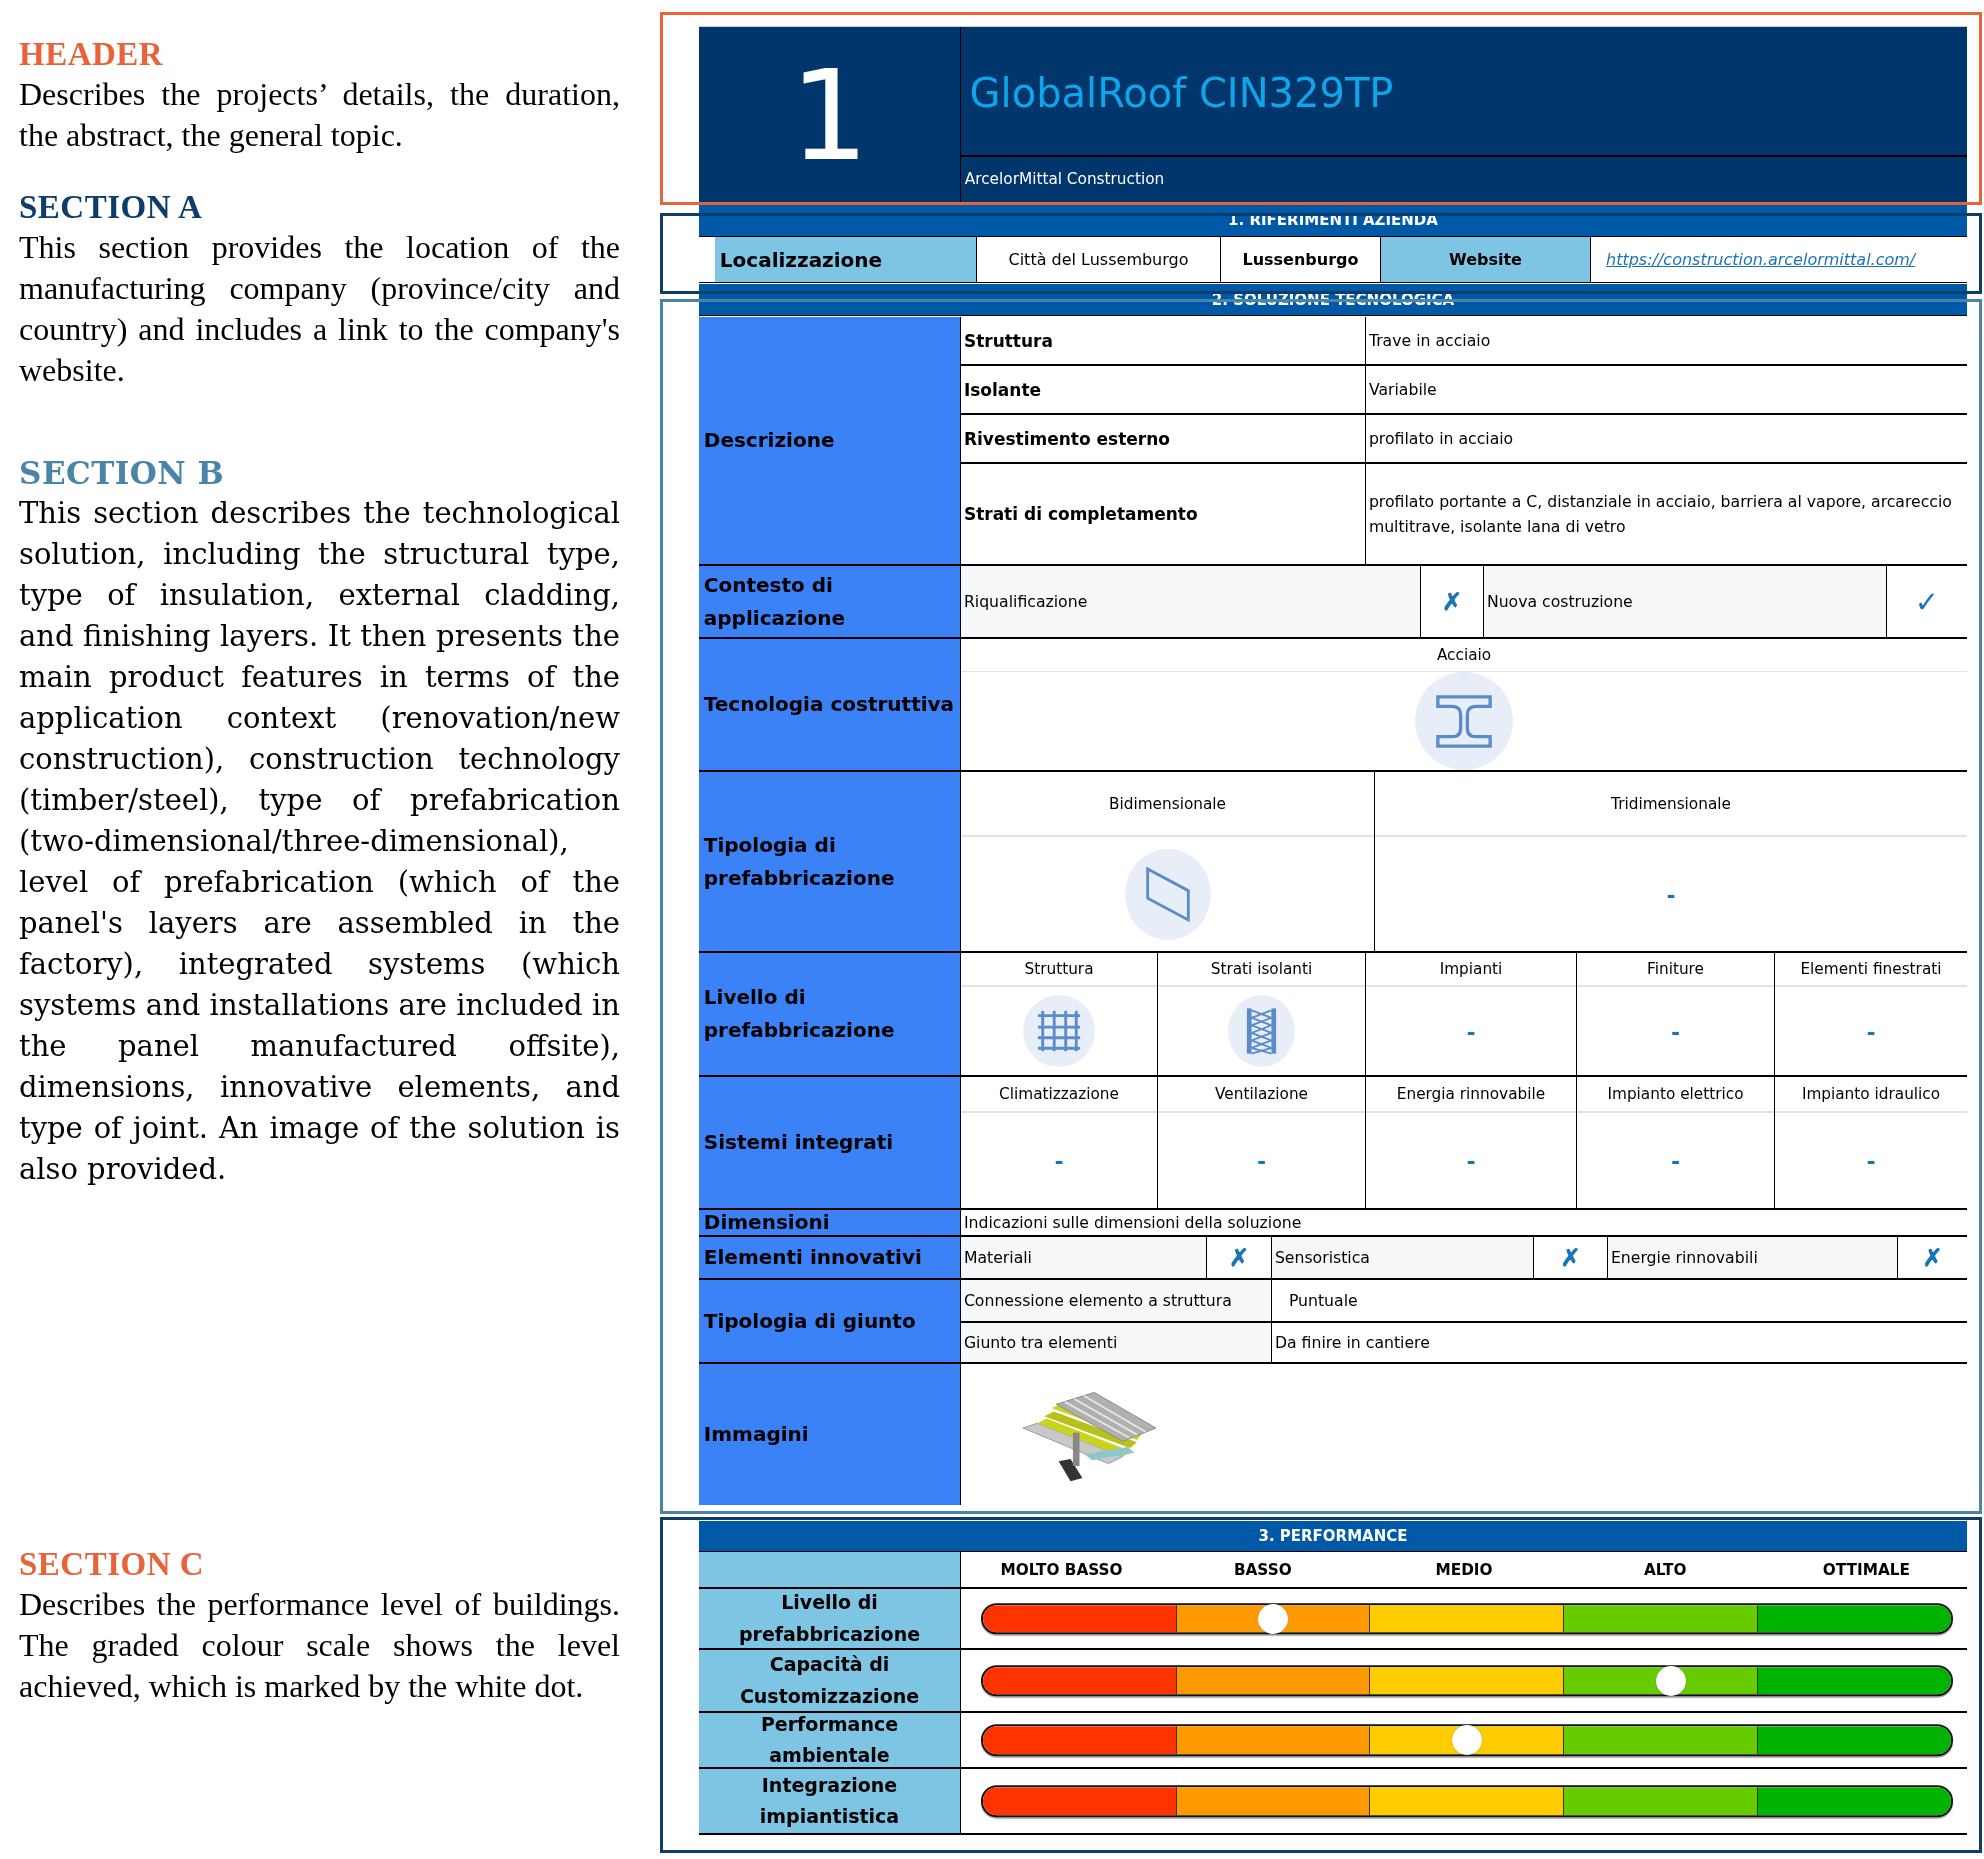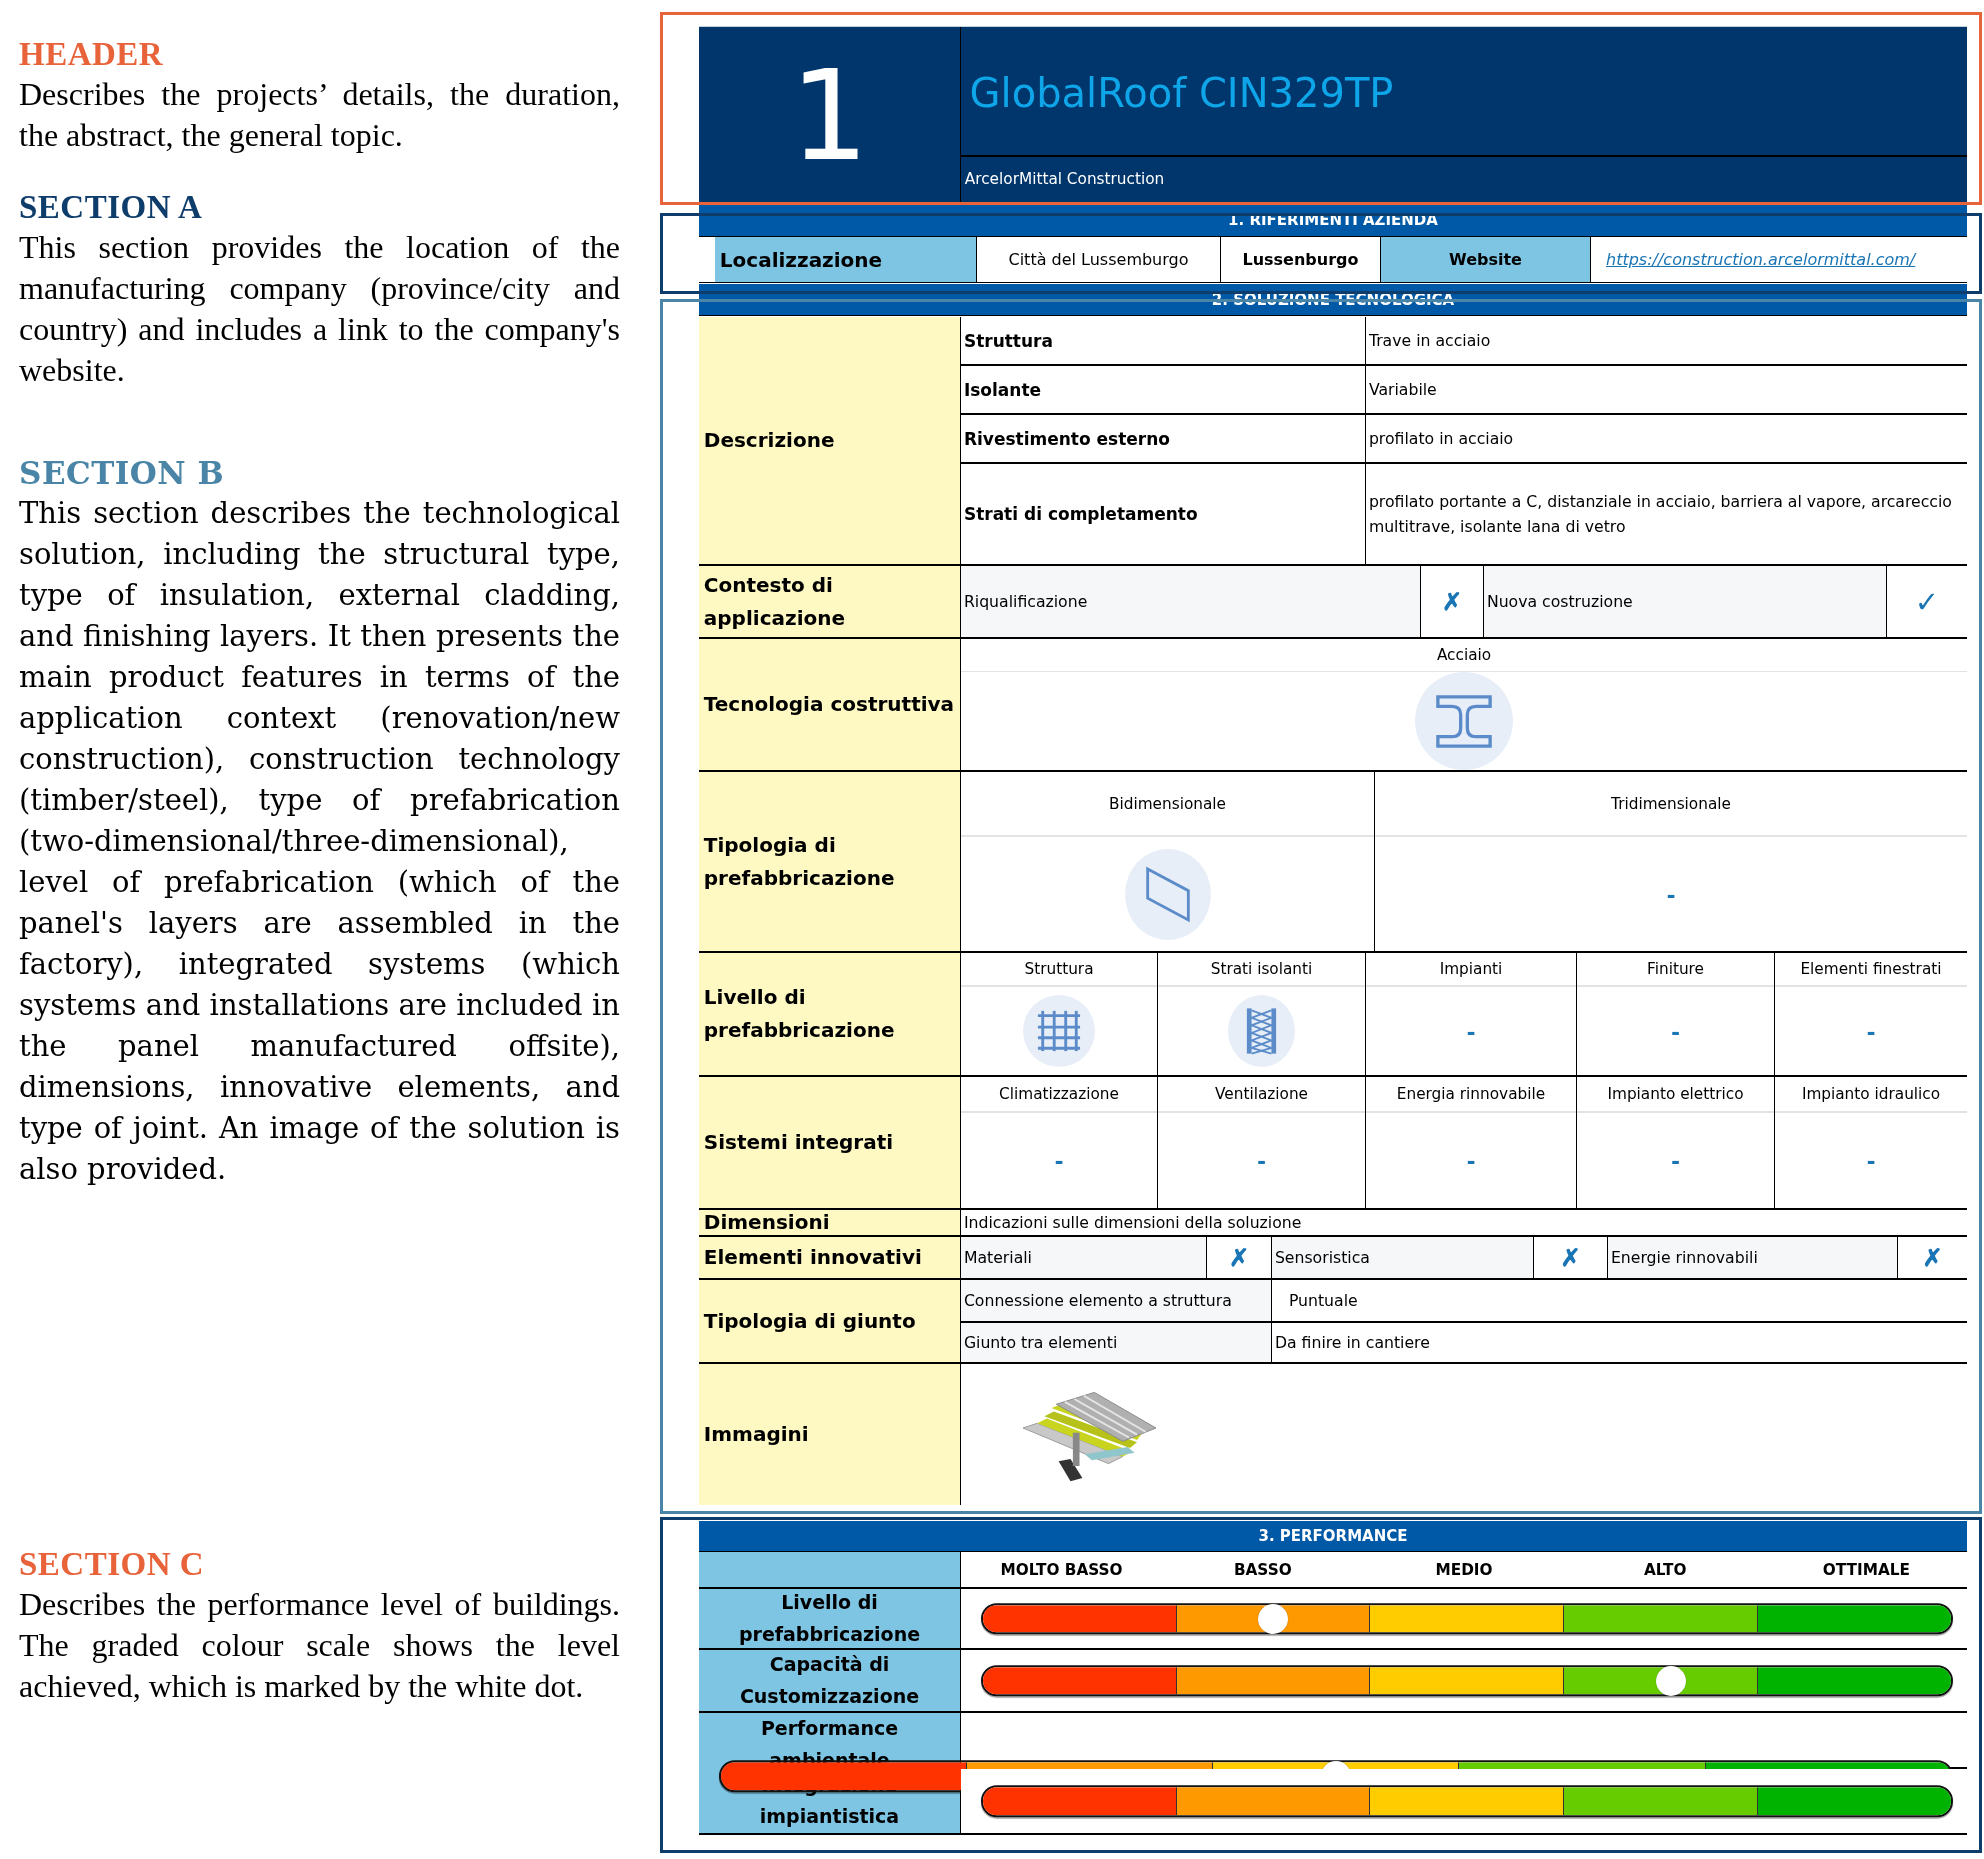--- a/index.html
+++ b/index.html
@@ -44,21 +44,21 @@
   
   #secA-bar { top: 205px; height: 31.5px; border-bottom: 1.9px solid #000; }
   #secA-row { top: 237px; height: 46px; display: flex; border-bottom: 1.9px solid #000; }
   .cell { display: flex; align-items: center; font-family: "DejaVu Sans", sans-serif; font-size: 16px; border-right: 1.4px solid #000; }
   .lab { font-weight: bold; font-size: 20px; padding-left: 4.8px; }
   #secB-bar { top: 284px; height: 32px; border-bottom: 1.9px solid #000; }
 
   
   #secB { top: 317px; }
   .row { display: flex; border-bottom: 2.4px solid #000; background: #fff; }
-  .row > .lcol { width: 262px; background: #fef9c3; border-right: 1.4px solid #000; display: flex; align-items: center; padding-left: 4.8px; font-weight: bold; font-size: 20px; font-family: "DejaVu Sans", sans-serif; line-height: 33px; }
+  .row > .lcol { width: 262px; background: #3b82f6; border-right: 1.4px solid #000; display: flex; align-items: center; padding-left: 4.8px; font-weight: bold; font-size: 20px; font-family: "DejaVu Sans", sans-serif; line-height: 33px; }
   .row > .rcol { flex: 1; }
   .sub { display: flex; border-bottom: 2.4px solid #000; }
   .sub:last-child { border-bottom: none; }
   .sub .k { width: 405px; border-right: 1.4px solid #000; font-weight: bold; font-size: 17px; display: flex; align-items: center; padding-left: 2.9px; font-family: "DejaVu Sans", sans-serif; }
   .sub .v { flex: 1; font-size: 15.7px; display: flex; align-items: center; padding: 0 2.9px; line-height: 25px; font-family: "DejaVu Sans", sans-serif; }
   .txt { font-size: 15.7px; font-family: "DejaVu Sans", sans-serif; }
   .grey { background: #f6f7f9; }
   .mark { color: #1a75b5; font-weight: bold; font-size: 24px; display: flex; align-items: center; justify-content: center; }
   .dash { color: #1a75b5; font-weight: bold; font-size: 26px; }
   .colhead { height: 50px; border-bottom: 2.4px solid #e3e3e3; display: flex; align-items: center; justify-content: center; font-size: 15.3px; font-family: "DejaVu Sans", sans-serif; }
@@ -378,21 +378,21 @@
           <div class="bar">
             <div class="seg" style="background: rgb(255, 51, 0);"></div>
             <div class="seg" style="background: rgb(255, 153, 0);"></div>
             <div class="seg" style="background: rgb(255, 204, 0);"></div>
             <div class="seg" style="background: rgb(102, 204, 0);"></div>
             <div class="seg" style="background: rgb(0, 179, 0);"></div>
           </div>
           <div class="dot" style="left: calc(71% - 4.4px);"></div>
         </div>
       </div>
-      <div class="prow" style="height: 56px; flex-direction: column;">
+      <div class="prow" style="height: 56px;">
         <div class="lcol">Performance ambientale</div>
         <div class="rcol">
           <div class="bar">
             <div class="seg" style="background: rgb(255, 51, 0);"></div>
             <div class="seg" style="background: rgb(255, 153, 0);"></div>
             <div class="seg" style="background: rgb(255, 204, 0);"></div>
             <div class="seg" style="background: rgb(102, 204, 0);"></div>
             <div class="seg" style="background: rgb(0, 179, 0);"></div>
           </div>
           <div class="dot" style="left: calc(50% + 2.9px);"></div>

